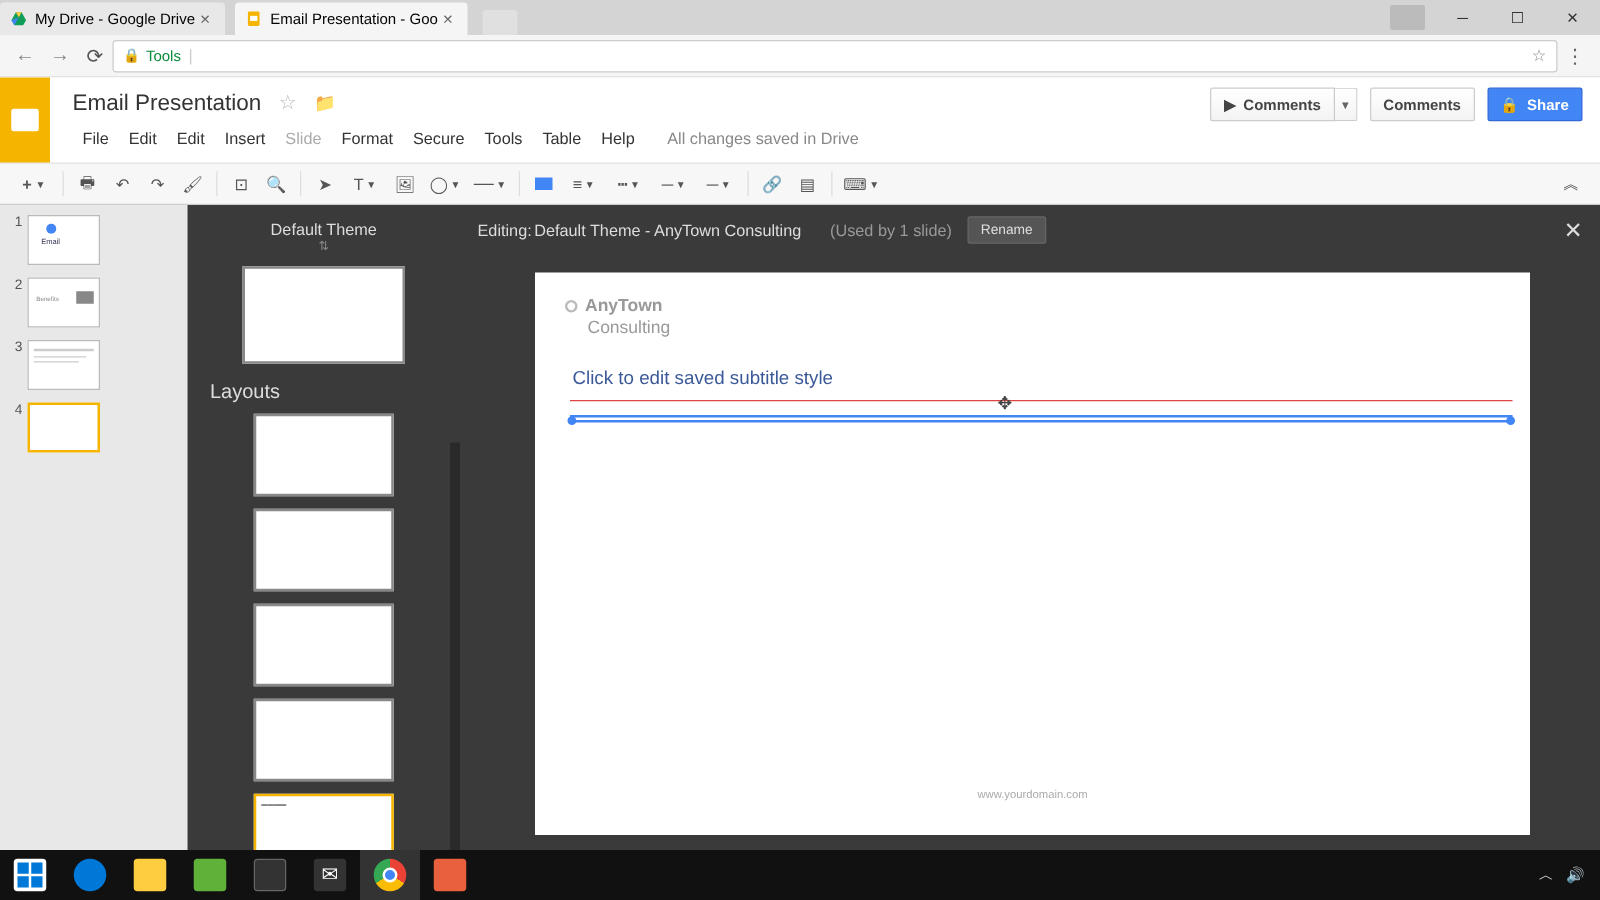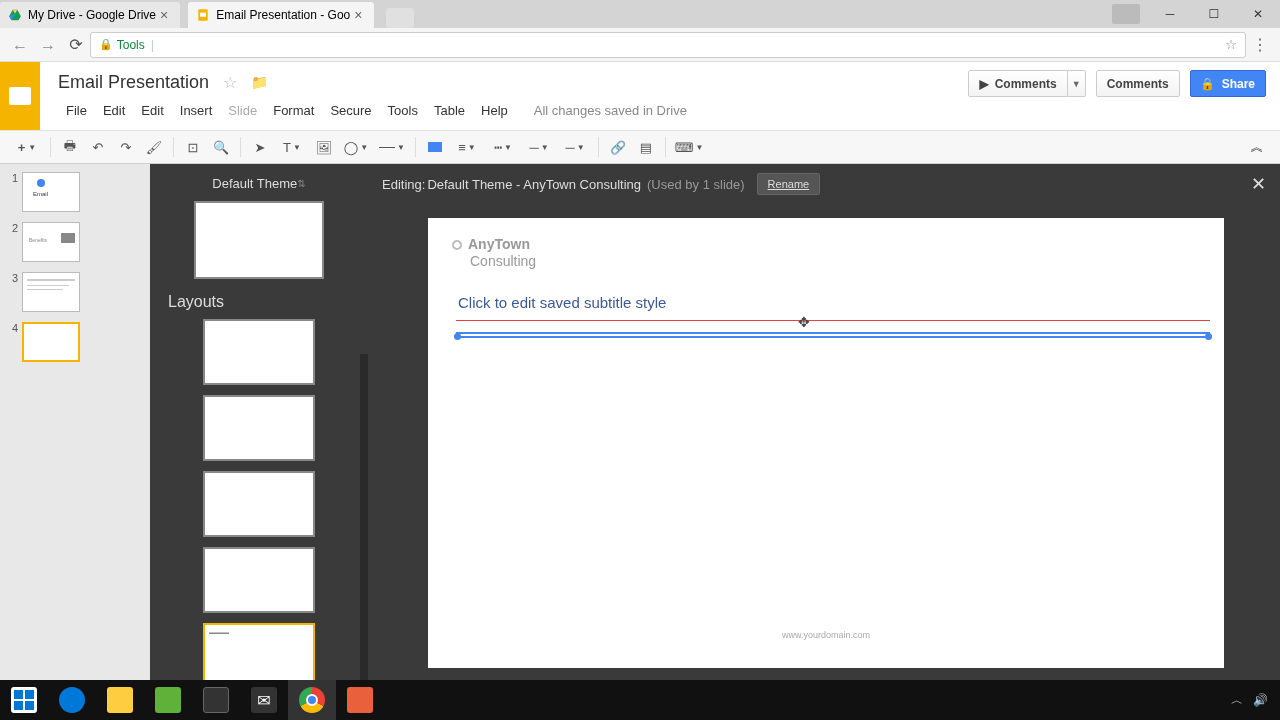--- a/index.html
+++ b/index.html
@@ -56,31 +56,31 @@
 
 
 .main { display: flex; height: 556px; }
 .slide-panel { width: 150px; background: #e8e8e8; padding: 8px 6px; }
 .slide-thumb { display: flex; margin-bottom: 10px; }
 .slide-num { width: 16px; font-size: 11px; color: #555; text-align: right; padding-right: 4px; }
 .thumb { width: 58px; height: 40px; background: #fff; border: 1px solid #bbb; position: relative; }
 .thumb.selected { border: 2px solid #f4b400; }
 
 .theme-panel { width: 218px; background: #3a3a3a; padding: 12px 8px; color: #ddd; position: relative; }
-.theme-title { font-size: 13px; margin-bottom: 10px; padding: 0 6px; display:flex; align-items:center; justify-content:center;}
+.theme-title { font-size: 13px; margin-bottom: 10px; padding: 0 6px; display:flex; align-items:center; justify-content:flex-start;flex-direction:column;}
 .theme-thumb { width: 130px; height: 78px; background: #fff; border: 2px solid #888; margin: 0 auto 14px; }
 .layouts-label { font-size: 16px; margin: 4px 0 8px 10px; }
 .layout-thumb { width: 112px; height: 66px; background: #fff; border: 2px solid #888; margin: 0 auto 10px; }
 .layout-thumb.selected { border-color: #f4b400; }
 .theme-scroll { position: absolute; right: 0; top: 190px; bottom: 0; width: 8px; background: #2a2a2a; }
 
 .editor { flex: 1; background: #3a3a3a; position: relative; }
 .edit-header { height: 40px; background: #3a3a3a; display: flex; align-items: center; padding: 0 14px; color: #ddd; font-size: 13px; }
-.edit-header .used { color: #999; margin-left: 6px; }
-.rename-btn { background: #555; border: 1px solid #666; color: #ddd; font-size: 11px; padding: 4px 10px; margin-left: 12px; border-radius: 2px; text-decoration: underline; }
+.edit-header .used { color: #999; margin-left: 23px; }
+.rename-btn { background: #555; border: 1px solid #666; color: #ddd; font-size: 11px; padding: 4px 10px; margin-left: 12px; border-radius: 2px; }
 .close-x { margin-left: auto; color: #ddd; font-size: 18px; }
 .canvas { position: absolute; left: 60px; top: 54px; width: 796px; height: 450px; background: #fff; }
 .brand { position: absolute; left: 24px; top: 18px; color: #999; font-size: 14px; line-height: 1.2; }
 .brand-logo { display: inline-block; width: 10px; height: 10px; border: 2px solid #bbb; border-radius: 50%; transform: rotate(45deg); margin-right: 6px; vertical-align: middle;}
 .subtitle { position: absolute; left: 30px; top: 76px; color: #3b5998; font-size: 15px; }
 .sel-line-red { position: absolute; left: 28px; right: 14px; top: 102px; height: 1px; background: #d44; }
 .sel-box { position: absolute; left: 28px; right: 14px; top: 114px; height: 6px; border: 2px solid #4285f4; }
 .handle { position: absolute; width: 7px; height: 7px; background: #4285f4; border-radius: 50%; }
 .h-l { left: -4px; top: -1px; }
 .h-r { right: -4px; top: -1px; }

